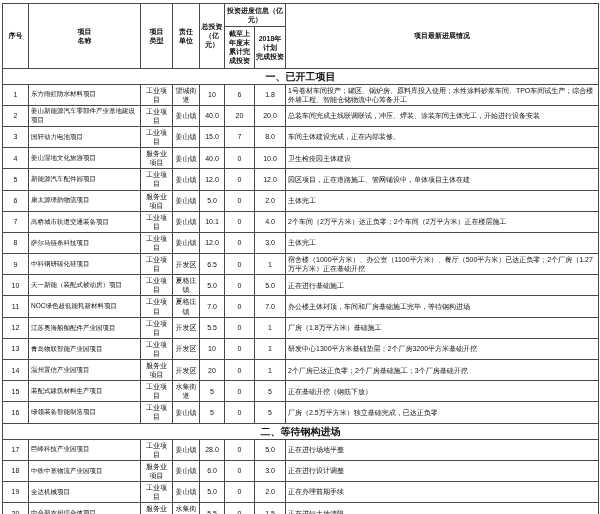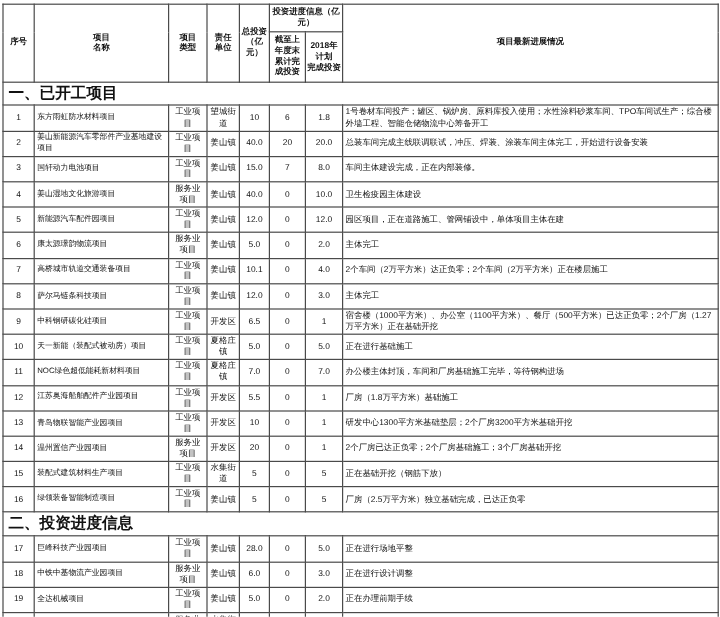--- a/index.html
+++ b/index.html
@@ -27,23 +27,23 @@
     font-weight:bold;
     text-align:center;
     white-space:pre-line;
     padding:2px 1px;
     font-size:7px;
   }
   td.c-center{text-align:center;}
   td.c-left{text-align:left;}
   td.cell-name{font-size:6.5px;}
   tr.section-row td{
-    text-align:left;
+    text-align:center;
     font-weight:bold;
-    font-size:13px;
+    font-size:10px;
     padding:1px 4px;
   }
 </style>
 </head>
 <body>
 
 <div class="doc">
   <table>
     <colgroup>
       <col style="width:26px">
@@ -234,21 +234,21 @@
           <td class="c-center">16</td>
           <td class="c-left cell-name">绿领装备智能制造项目</td>
           <td class="c-center">工业项目</td>
           <td class="c-center">姜山镇</td>
           <td class="c-center">5</td>
           <td class="c-center">0</td>
           <td class="c-center">5</td>
           <td class="c-left">厂房（2.5万平方米）独立基础完成，已达正负零</td>
         </tr>
         <tr class="section-row">
-          <td colspan="8">二、投资进度信息</td>
+          <td colspan="8">二、等待钢构进场</td>
         </tr>
         <tr>
           <td class="c-center">17</td>
           <td class="c-left cell-name">巨峰科技产业园项目</td>
           <td class="c-center">工业项目</td>
           <td class="c-center">姜山镇</td>
           <td class="c-center">28.0</td>
           <td class="c-center">0</td>
           <td class="c-center">5.0</td>
           <td class="c-left">正在进行场地平整</td>

